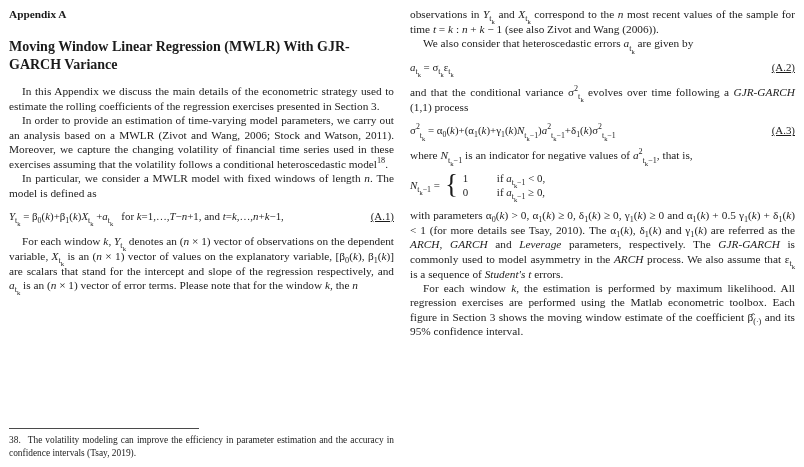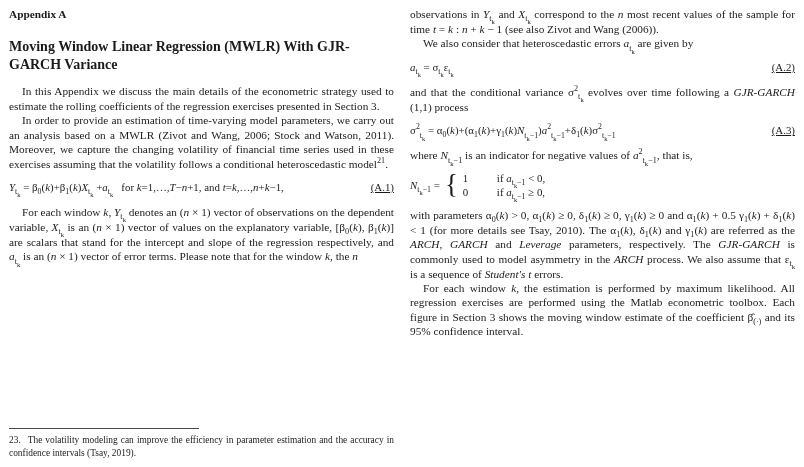--- a/index.html
+++ b/index.html
@@ -36,33 +36,34 @@
 </head>
 <body>
 
 <div class="page">
 
   <div class="col">
     <div class="appendix-label">Appendix A</div>
     <div class="section-title">Moving Window Linear Regression (MWLR) With GJR-GARCH Variance</div>
 
     <p class="indent">In this Appendix we discuss the main details of the econometric strategy used to estimate the rolling coefficients of the regression exercises presented in Section 3.</p>
-    <p class="indent">In order to provide an estimation of time-varying model parameters, we carry out an analysis based on a MWLR (Zivot and Wang, 2006; Stock and Watson, 2011). Moreover, we capture the changing volatility of financial time series used in these exercises assuming that the volatility follows a conditional heteroscedastic model<sup>21</sup>.</p>
+    <p class="indent">In order to provide an estimation of time-varying model parameters, we carry out an analysis based on a MWLR (Zivot and Wang, 2006; Stock and Watson, 2011). Moreover, we capture the changing volatility of financial time series used in these exercises assuming that the volatility follows a conditional heteroscedastic model<sup>18</sup>.</p>
+    <p class="indent">In particular, we consider a MWLR model with fixed windows of length <i>n</i>. The model is defined as</p>
 
     <div class="equation">
       <span class="eq-body"><i>Y</i><sub>t<sub>k</sub></sub> = β<sub>0</sub>(<i>k</i>)+β<sub>1</sub>(<i>k</i>)<i>X</i><sub>t<sub>k</sub></sub> +<i>a</i><sub>t<sub>k</sub></sub>&nbsp;&nbsp;&nbsp;for <i>k</i>=1,…,<i>T</i>−<i>n</i>+1, and <i>t</i>=<i>k</i>,…,<i>n</i>+<i>k</i>−1,</span>
       <span class="eq-label">(A.1)</span>
     </div>
 
     <p class="indent">For each window <i>k</i>, <i>Y</i><sub>t<sub>k</sub></sub> denotes an (<i>n</i> × 1) vector of observations on the dependent variable, <i>X</i><sub>t<sub>k</sub></sub> is an (<i>n</i> × 1) vector of values on the explanatory variable, [β<sub>0</sub>(<i>k</i>), β<sub>1</sub>(<i>k</i>)] are scalars that stand for the intercept and slope of the regression respectively, and <i>a</i><sub>t<sub>k</sub></sub> is an (<i>n</i> × 1) vector of error terms. Please note that for the window <i>k</i>, the <i>n</i></p>
 
     <div class="footnote-block">
       <div class="footnote-rule"></div>
       <p class="footnote">
-        <span class="footnote-number">23.</span><span>The volatility modeling can improve the efficiency in parameter estimation and the accuracy in confidence intervals (Tsay, 2019).</span>
+        <span class="footnote-number">38.</span><span>The volatility modeling can improve the efficiency in parameter estimation and the accuracy in confidence intervals (Tsay, 2019).</span>
       </p>
     </div>
   </div>
 
   <div class="col">
     <p>observations in <i>Y</i><sub>t<sub>k</sub></sub> and <i>X</i><sub>t<sub>k</sub></sub> correspond to the <i>n</i> most recent values of the sample for time <i>t</i> = <i>k</i> : <i>n</i> + <i>k</i> − 1 (see also Zivot and Wang (2006)).</p>
     <p class="indent">We also consider that heteroscedastic errors <i>a</i><sub>t<sub>k</sub></sub> are given by</p>
 
     <div class="equation">
       <span class="eq-body"><i>a</i><sub>t<sub>k</sub></sub> = σ<sub>t<sub>k</sub></sub>ε<sub>t<sub>k</sub></sub></span>

